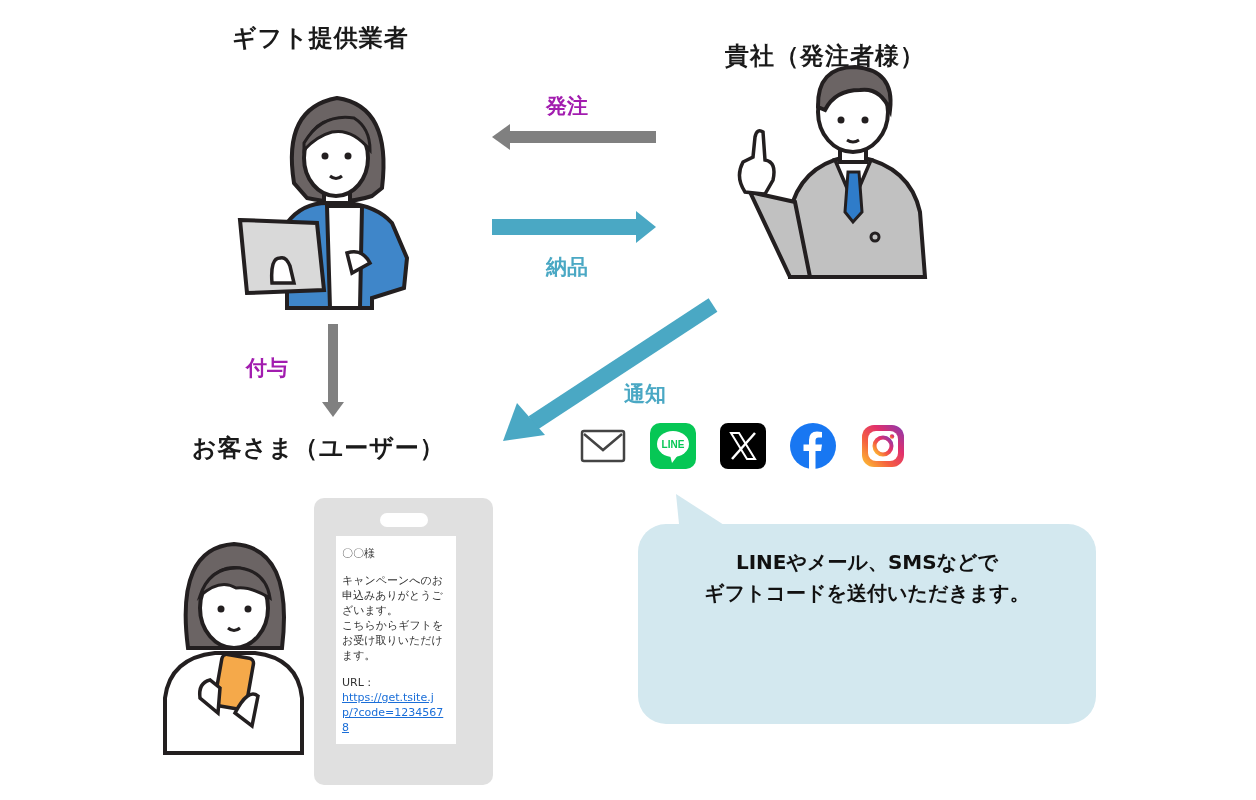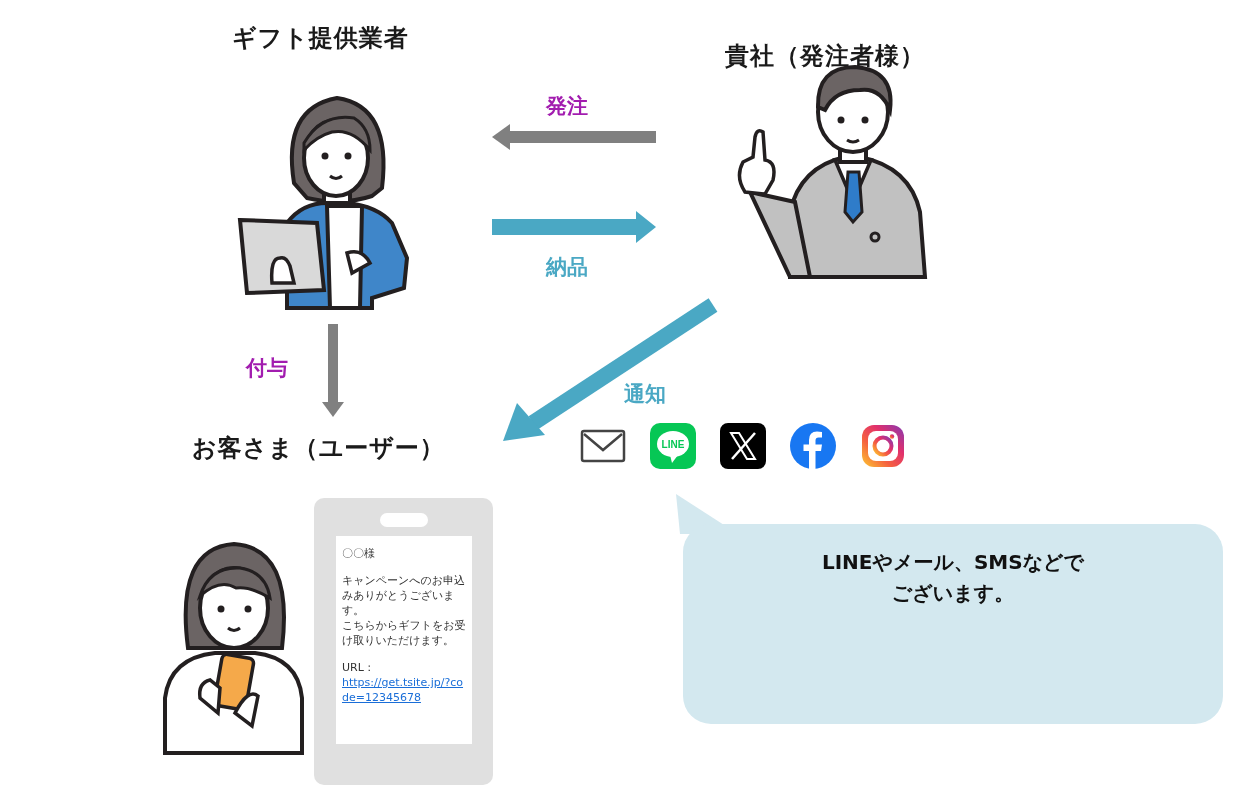--- a/index.html
+++ b/index.html
@@ -136,30 +136,30 @@
   <circle cx="61" cy="71" r="3.5" fill="#231f20"></circle>
   <circle cx="88" cy="71" r="3.5" fill="#231f20"></circle>
   <path d="M68 90 Q74 95 80 90" fill="none" stroke="#231f20" stroke-width="3"></path>
   <rect x="58" y="118" width="32" height="52" rx="5" transform="rotate(10 74 144)" fill="#f5a94a" stroke="#231f20" stroke-width="3.5"></rect>
   <path d="M40 160 Q38 145 50 142 L60 150 L58 175 Z" fill="#fff" stroke="#231f20" stroke-width="3.5"></path>
   <path d="M75 175 Q88 150 98 158 L92 188 Z" fill="#fff" stroke="#231f20" stroke-width="3.5"></path>
 </svg>
 
 <div class="abs phone" style="left:314px; top:498px; width:179px; height:287px;">
   <div class="abs phone-slot" style="left:66px; top:15px; width:48px; height:14px;"></div>
-  <div class="abs phone-screen" style="left:22px; top:38px; width:136px; height:208px;">
+  <div class="abs phone-screen" style="left:22px; top:38px; width:120px; height:208px;">
     <p>〇〇様</p>
     <p style="margin-bottom:0">キャンペーンへのお申込みありがとうございます。</p>
     <p>こちらからギフトをお受け取りいただけます。</p>
     <div>URL：</div>
     <a>https://get.tsite.jp/?code=12345678</a>
   </div>
 </div>
 
 <svg class="abs" style="left:672px; top:494px;" width="70" height="40" viewBox="0 0 70 40">
   <polygon points="4,0 8,40 66,40" fill="#d3e8ef"></polygon>
 </svg>
-<div class="abs bubble" style="left:638px; top:524px; width:540px; height:200px;margin-left:45px;">
+<div class="abs bubble" style="left:638px; top:524px; width:458px; height:200px;">
   <div class="bubble-text" style="padding-top:23px;">
     <div>LINEやメール、SMSなどで</div>
-    <div>ございます。</div>
+    <div>ギフトコードを送付いただきます。</div>
   </div>
 </div>
 
 </body></html>

